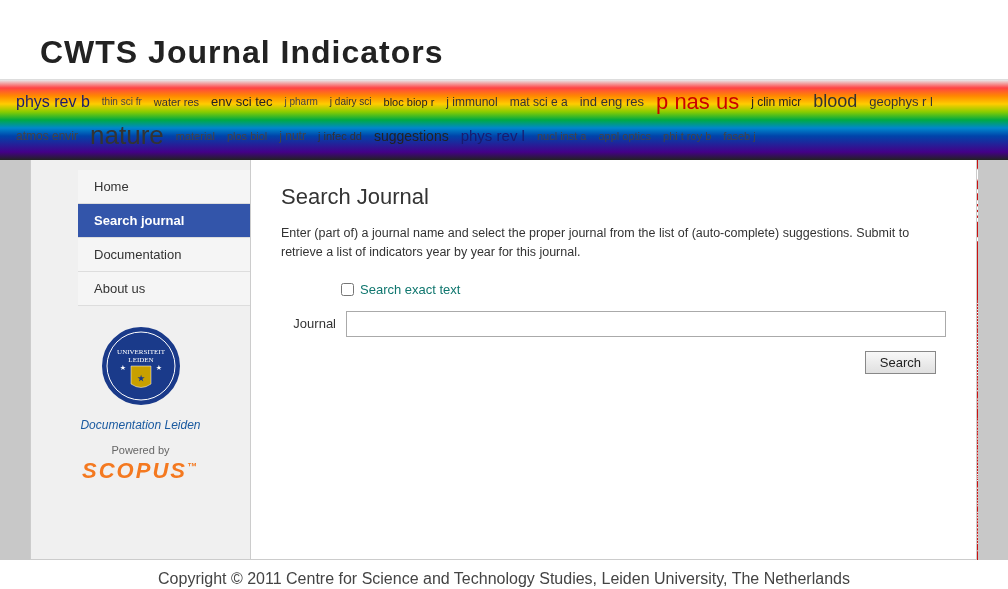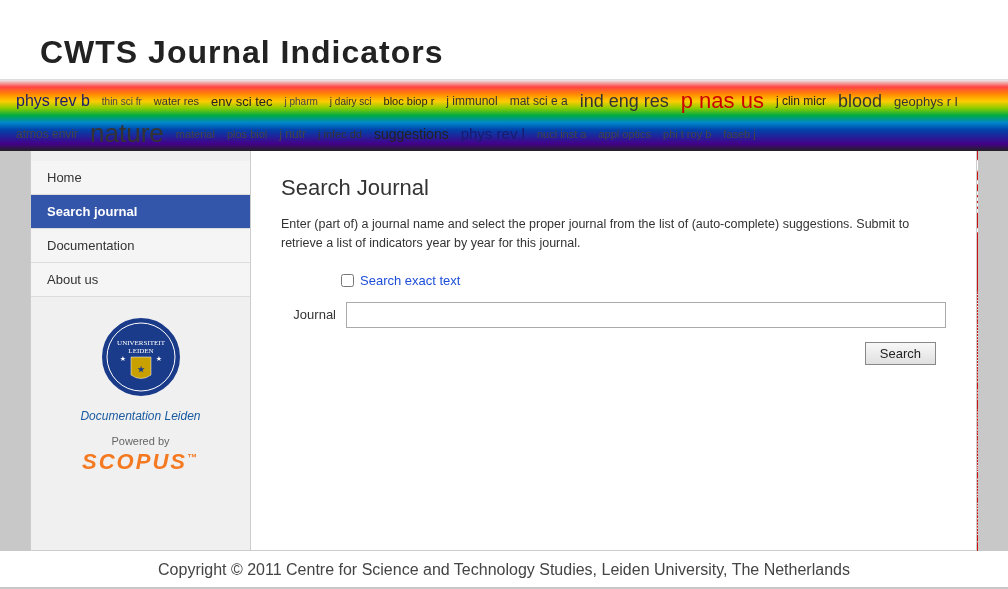--- a/index.html
+++ b/index.html
@@ -20,21 +20,21 @@
       font-size: 32px;
       font-weight: bold;
       color: #222;
       letter-spacing: 1px;
       margin-top: 24px;
     }
 
     
     #banner {
       width: 100%;
-      height: 71px;
+      height: 80px;
       background: linear-gradient(180deg,
         #e8e8e8 0%,
         #ff4444 10%,
         #ff8800 20%,
         #ffcc00 30%,
         #88cc00 40%,
         #00aa44 50%,
         #0088cc 60%,
         #0044aa 70%,
         #222299 80%,
@@ -158,21 +158,21 @@
 
     .checkbox-row {
       display: flex;
       align-items: center;
       gap: 6px;
       margin-bottom: 14px;
       margin-left: 60px;
     }
     .checkbox-row label {
       font-size: 13px;
-      color: #1d4ed8;
+      color: #0f766e;
       cursor: pointer;
     }
 
     .journal-row {
       display: flex;
       align-items: center;
       gap: 10px;
       margin-bottom: 14px;
     }
     .journal-row label {
@@ -252,21 +252,21 @@
 
   <span class="banner-word" style="font-size: 16px; color: rgb(26, 26, 110);">phys rev b</span>
       <span class="banner-word" style="font-size: 10px; color: rgb(68, 68, 68);">thin sci fr</span>
       <span class="banner-word" style="font-size: 11px; color: rgb(51, 51, 51);">water res</span>
       <span class="banner-word" style="font-size: 13px; color: rgb(34, 34, 34);">env sci tec</span>
       <span class="banner-word" style="font-size: 10px; color: rgb(68, 68, 68);">j pharm</span>
       <span class="banner-word" style="font-size: 10px; color: rgb(51, 51, 51);">j dairy sci</span>
       <span class="banner-word" style="font-size: 11px; color: rgb(34, 34, 34);">bloc biop r</span>
       <span class="banner-word" style="font-size: 12px; color: rgb(51, 51, 51);">j immunol</span>
       <span class="banner-word" style="font-size: 12px; color: rgb(51, 51, 51);">mat sci e a</span>
-      <span class="banner-word" style="font-size: 18px; color: rgb(51, 51, 51);">ind eng res</span>
+      <span class="banner-word" style="font-size: 13px; color: rgb(51, 51, 51);">ind eng res</span>
       <span class="banner-word" style="font-size: 22px; color: rgb(204, 0, 0);">p nas us</span>
       <span class="banner-word" style="font-size: 12px; color: rgb(34, 34, 34);">j clin micr</span>
       <span class="banner-word" style="font-size: 18px; color: rgb(51, 51, 51);">blood</span>
       <span class="banner-word" style="font-size: 13px; color: rgb(51, 51, 51);">geophys r l</span>
       <span class="banner-word" style="font-size: 12px; color: rgb(68, 68, 68);">atmos envir</span>
       <span class="banner-word" style="font-size: 26px; color: rgb(51, 51, 51);">nature</span>
       <span class="banner-word" style="font-size: 11px; color: rgb(68, 68, 68);">material</span>
       <span class="banner-word" style="font-size: 11px; color: rgb(68, 68, 68);">plos biol</span>
       <span class="banner-word" style="font-size: 12px; color: rgb(68, 68, 68);">j nutr</span>
       <span class="banner-word" style="font-size: 11px; color: rgb(51, 51, 51);">j infec dd</span>
@@ -277,21 +277,21 @@
       <span class="banner-word" style="font-size: 11px; color: rgb(68, 68, 68);">phi t roy b</span>
       <span class="banner-word" style="font-size: 11px; color: rgb(68, 68, 68);">faseb j</span>
     </div>
 </div>
 
 <div style="display:flex; margin: 0 30px;">
 
   <div id="main-wrapper" style="margin:0; flex:1; display:flex; border:1px solid #ccc; border-top:none; background:#fff; min-height:400px;">
 
     <div id="sidebar">
-      <div id="nav-menu" style="width:100%;">
+      <div id="nav-menu" style="width:100%;padding-left:47px;">
 
       <div class="nav-item">Home</div>
           <div class="nav-item active">Search journal</div>
           <div class="nav-item">Documentation</div>
           <div class="nav-item">About us</div>
         </div>
 
       <div id="logo-section">
 
         <svg class="leiden-logo" viewBox="0 0 80 80">

